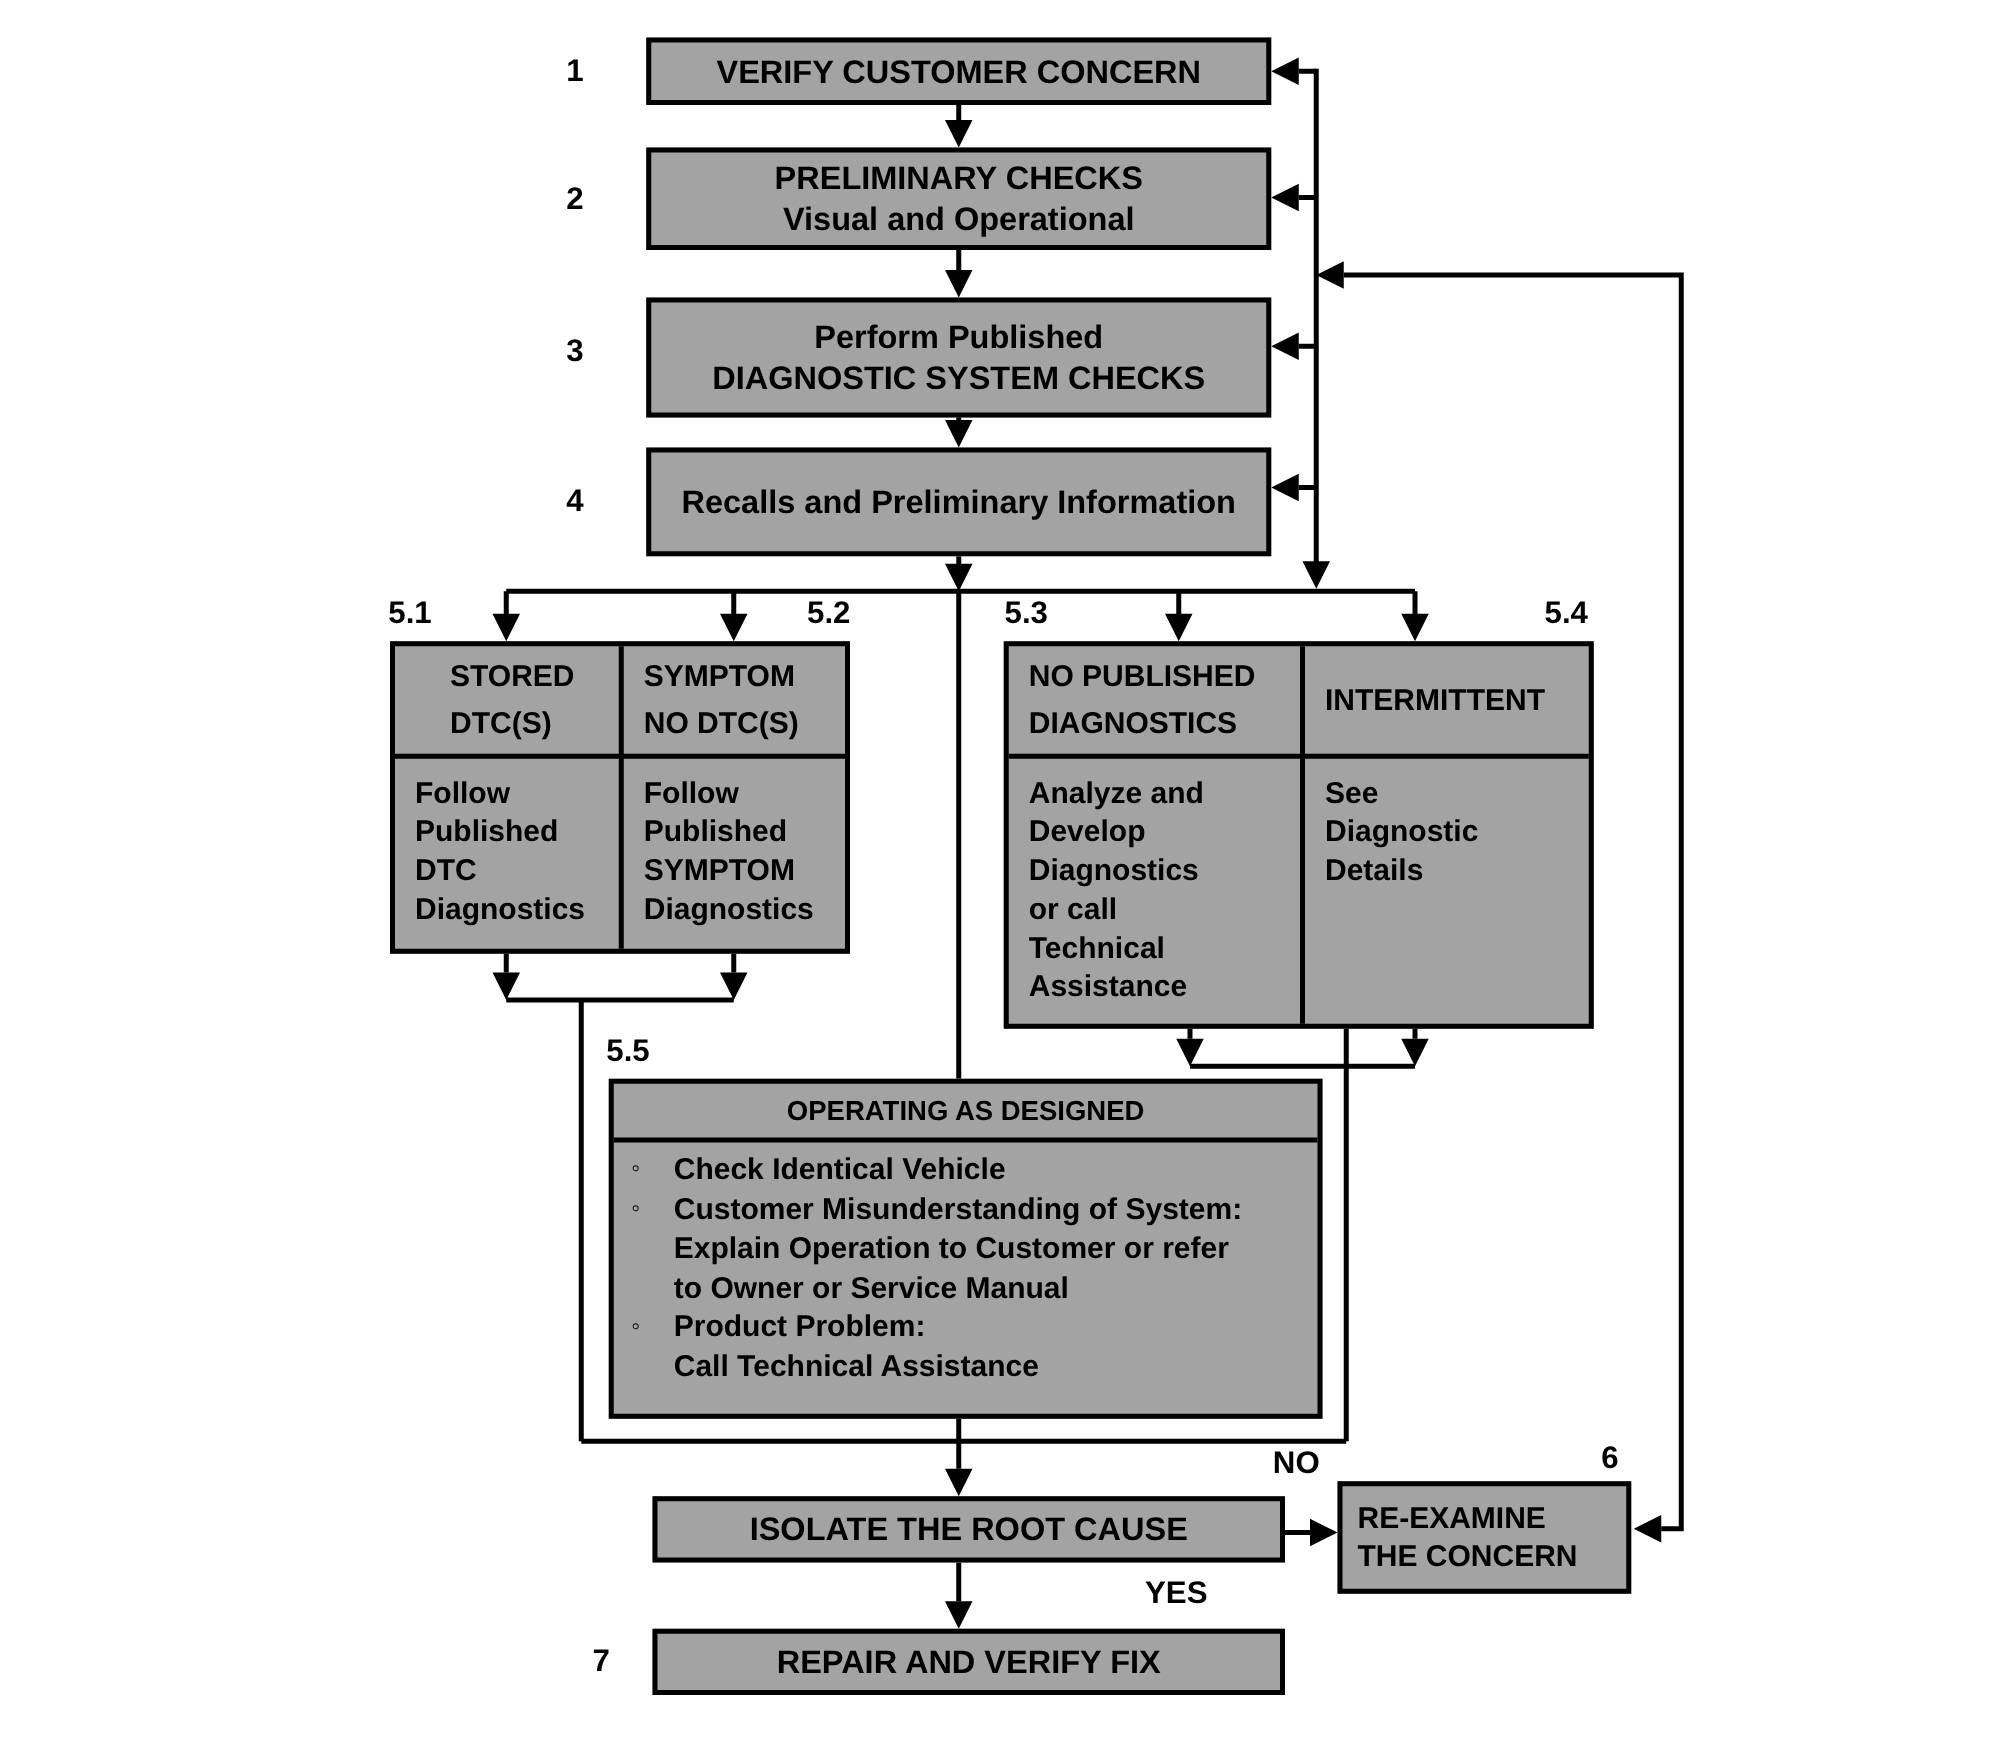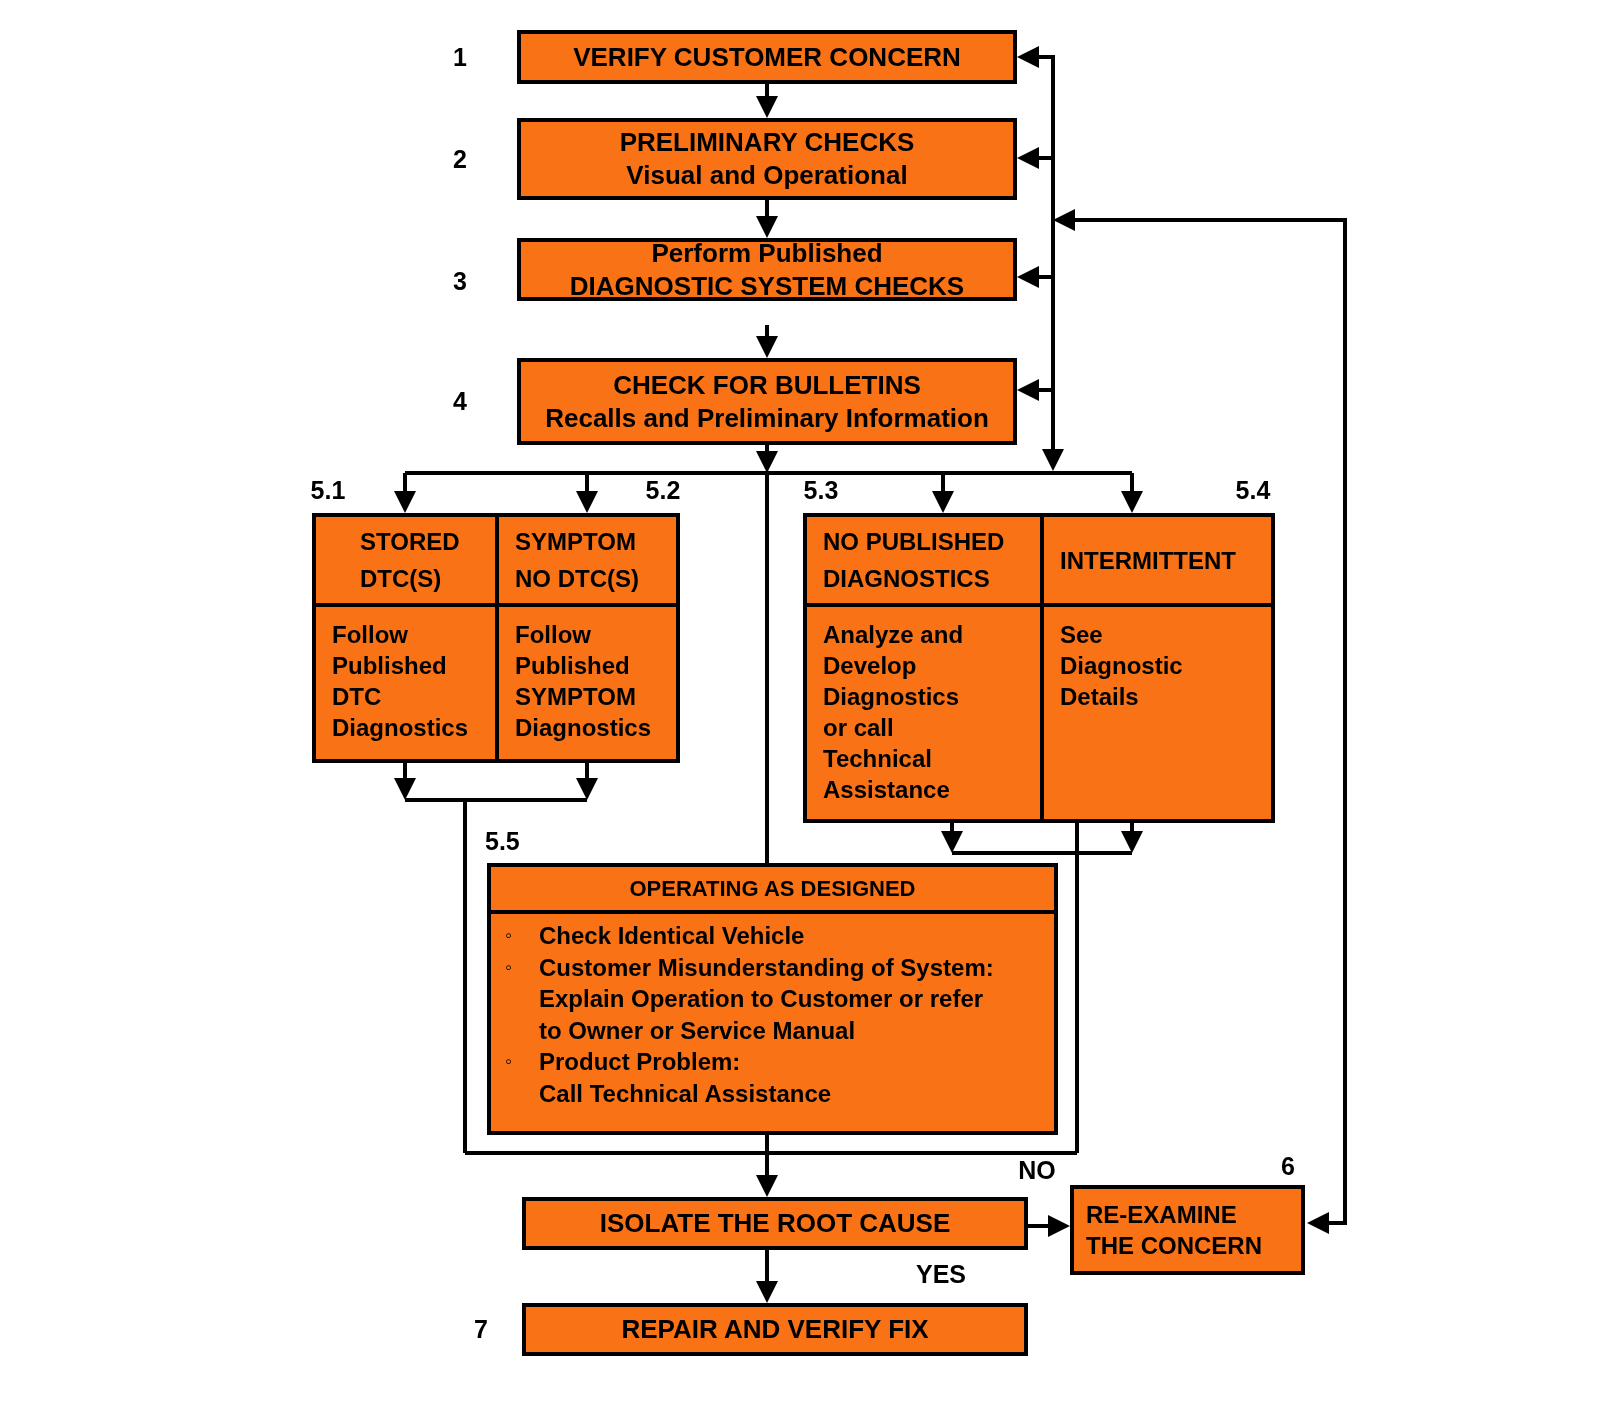--- a/index.html
+++ b/index.html
@@ -1,19 +1,19 @@
 <!DOCTYPE html>
 <html><head>
 <meta charset="utf-8">
 <style>
   html,body{margin:0;padding:0;background:#ffffff;}
   #stage{position:relative;width:1600px;height:1402px;background:#ffffff;
          font-family:"Liberation Sans","DejaVu Sans",sans-serif;font-weight:bold;color:#000;}
   svg.wires{position:absolute;left:0;top:0;z-index:1;}
-  .box{position:absolute;box-sizing:border-box;border:4px solid #000;background:#f97316;z-index:2;}
+  .box{position:absolute;box-sizing:border-box;border:4px solid #000;background:#a3a3a3;z-index:2;}
   .ctr{display:flex;flex-direction:column;align-items:center;justify-content:center;
        text-align:center;font-size:26px;line-height:33px;}
   .lbl{position:absolute;z-index:3;font-size:25px;line-height:28px;text-align:center;}
   .vdiv{position:absolute;top:0;bottom:0;width:4px;background:#000;}
   .hrule{position:absolute;left:0;right:0;height:4px;background:#000;}
   .cellh{position:absolute;font-size:24px;line-height:37px;padding:6px 0 0 16px;box-sizing:border-box;}
   .cellb{position:absolute;font-size:24px;line-height:31px;padding:12px 0 0 16px;box-sizing:border-box;}
   .cellh-center{display:flex;align-items:center;padding:0 0 0 16px;}
   .optitle{position:absolute;left:0;right:0;top:0;height:43px;display:flex;align-items:center;
            justify-content:center;font-size:22px;}
@@ -106,27 +106,26 @@
 
   <div class="box ctr" style="left:517px;top:30px;width:500px;height:54px;">
     <div>VERIFY CUSTOMER CONCERN</div>
   </div>
 
   <div class="box ctr" style="left:517px;top:118px;width:500px;height:82px;">
     <div>PRELIMINARY CHECKS</div>
     <div>Visual and Operational</div>
   </div>
 
-  <div class="box ctr" style="left:517px;top:238px;width:500px;height:63px;">
+  <div class="box ctr" style="left:517px;top:238px;width:500px;height:96px;">
     <div>Perform Published</div>
     <div>DIAGNOSTIC SYSTEM CHECKS</div>
   </div>
 
   <div class="box ctr" style="left:517px;top:358px;width:500px;height:87px;">
-    <div>CHECK FOR BULLETINS</div>
     <div>Recalls and Preliminary Information</div>
   </div>
 
   <div class="box" style="left:312px;top:513px;width:368px;height:250px;">
     <div class="vdiv" style="left:179px;"></div>
     <div class="hrule" style="top:86px;"></div>
     <div class="cellh" style="left:0;top:0;width:179px;height:86px;margin-left:28px;">
       <div>STORED</div>
       <div>DTC(S)</div>
     </div>

